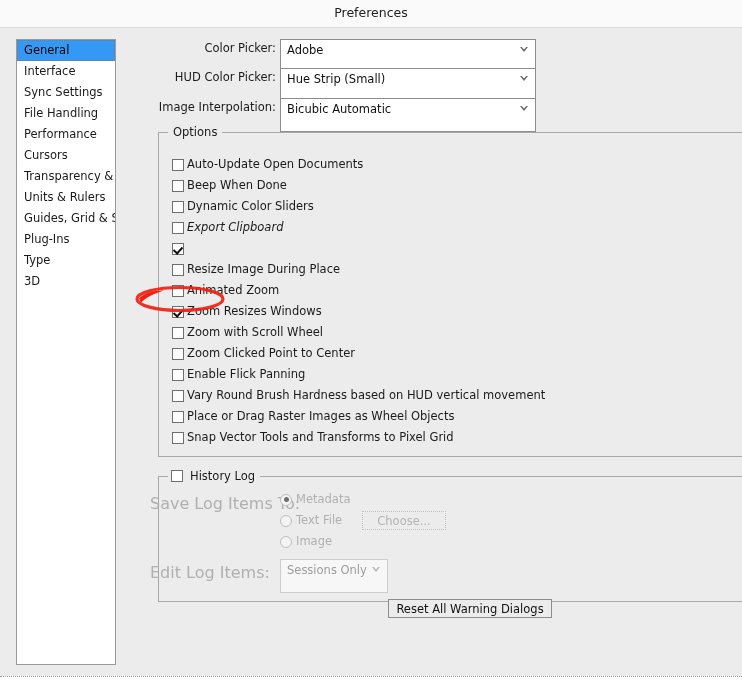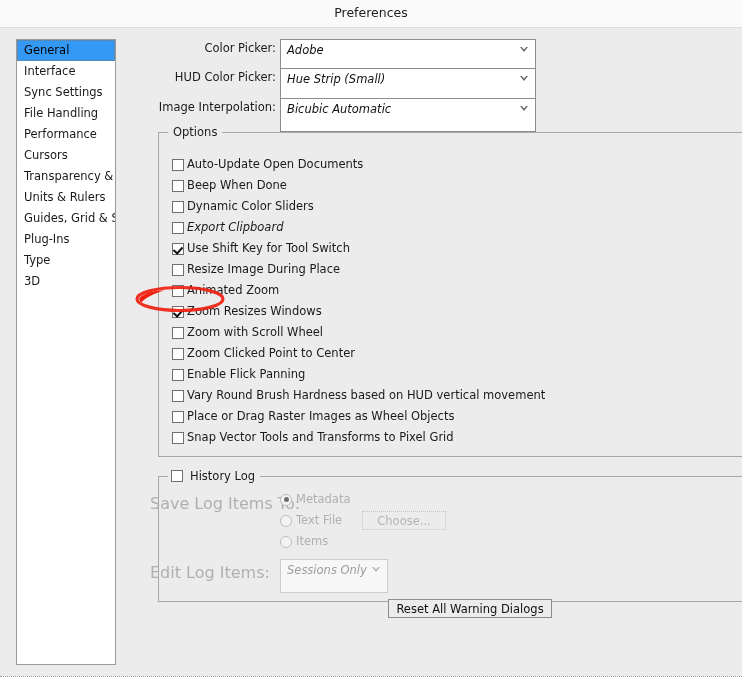--- a/index.html
+++ b/index.html
@@ -87,21 +87,20 @@
     font-size: 11.5px;
     color: #1a1a1a;
     white-space: nowrap;
   }
   .combo {
     position: absolute;
     height: 34px;
     background: #ffffff;
     border: 1px solid #8d8d8d;
     box-sizing: border-box;
-    font-style: italic;
   }
   .combo .combo-text {
     position: absolute;
     left: 6px; top: 3px;
     font-size: 11.5px;
     color: #111111;
     white-space: nowrap;
   }
   .combo .chev {
     position: absolute;
@@ -319,21 +318,20 @@
         <div class="cbrow" style="left: 22px; top: 170px;">
           <span class="cbox"></span>
           <span class="cblabel">Dynamic Color Sliders</span>
         </div>
         <div class="cbrow" style="left: 22px; top: 191px; font-style: italic;">
           <span class="cbox"></span>
           <span class="cblabel">Export Clipboard</span>
         </div>
         <div class="cbrow" style="left: 22px; top: 212px;">
           <span class="cbox checked"></span>
-          <span class="cblabel">Use Shift Key for Tool Switch</span>
         </div>
         <div class="cbrow" style="left: 22px; top: 233px;">
           <span class="cbox"></span>
           <span class="cblabel">Resize Image During Place</span>
         </div>
         <div class="cbrow" style="left: 22px; top: 254px;">
           <span class="cbox"></span>
           <span class="cblabel">Animated Zoom</span>
         </div>
         <div class="cbrow" style="left: 22px; top: 275px;">
@@ -378,21 +376,21 @@
     <div class="rrow" style="left:130px; top:463px;">
       <span class="radio selected"></span>
       <span class="cblabel disabled-text">Metadata</span>
     </div>
     <div class="rrow" style="left:130px; top:484px;">
       <span class="radio"></span>
       <span class="cblabel disabled-text">Text File</span>
     </div>
     <div class="rrow" style="left:130px; top:505px;">
       <span class="radio"></span>
-      <span class="cblabel disabled-text">Items</span>
+      <span class="cblabel disabled-text">Image</span>
     </div>
 
     <div class="btn ghost" style="left:212px; top:483px; width:84px; height:19px;">Choose...</div>
 
     <div class="right-label disabled-text" style="left:0; top:535px; width:126px;">Edit Log Items:</div>
 
     <div class="combo disabled" style="left:130px; top:531px; width:108px;">
       <span class="combo-text">Sessions Only</span>
       <span class="chev">
         <svg width="8" height="5" viewBox="0 0 8 5">

